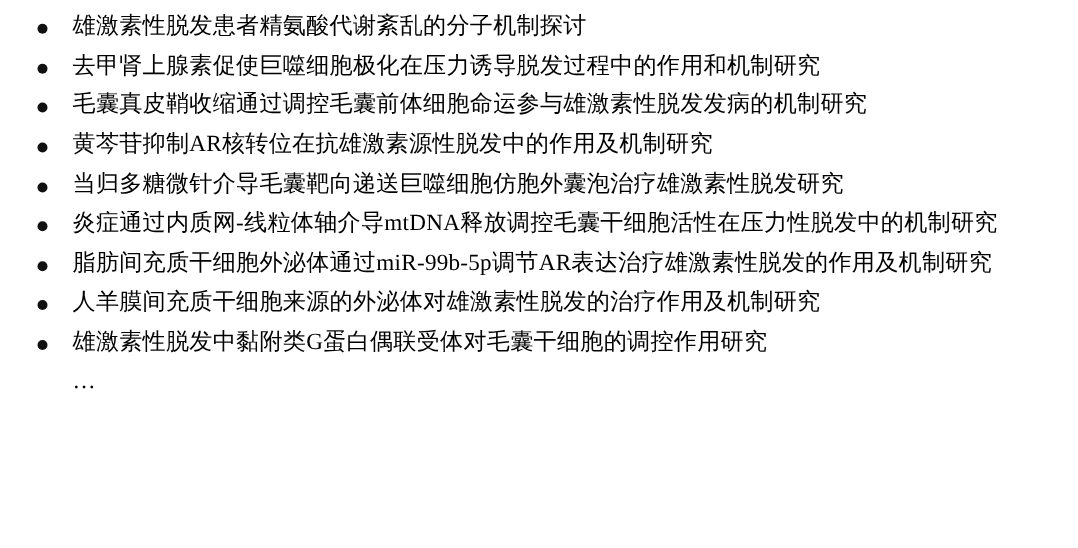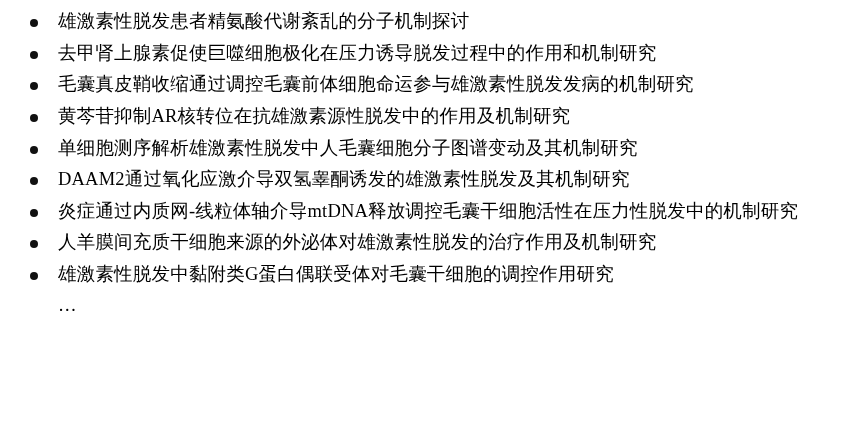--- a/index.html
+++ b/index.html
@@ -96,33 +96,33 @@
     <li class="list-item">
       <span class="bullet">
           <span class="dot"></span>
         </span>
       <span class="item-text">黄芩苷抑制AR核转位在抗雄激素源性脱发中的作用及机制研究</span>
     </li>
     <li class="list-item">
       <span class="bullet">
           <span class="dot"></span>
         </span>
-      <span class="item-text">单细胞测序解析雄激素性脱发中人毛囊细胞分子图谱变动及其机制研究</span>
-    </li>
-    <li class="list-item">
-      <span class="bullet">
-          <span class="dot"></span>
-        </span>
-      <span class="item-text">DAAM2通过氧化应激介导双氢睾酮诱发的雄激素性脱发及其机制研究</span>
+      <span class="item-text">当归多糖微针介导毛囊靶向递送巨噬细胞仿胞外囊泡治疗雄激素性脱发研究</span>
     </li>
     <li class="list-item">
       <span class="bullet">
           <span class="dot"></span>
         </span>
       <span class="item-text">炎症通过内质网-线粒体轴介导mtDNA释放调控毛囊干细胞活性在压力性脱发中的机制研究</span>
+    </li>
+    <li class="list-item">
+      <span class="bullet">
+          <span class="dot"></span>
+        </span>
+      <span class="item-text">脂肪间充质干细胞外泌体通过miR-99b-5p调节AR表达治疗雄激素性脱发的作用及机制研究</span>
     </li>
     <li class="list-item">
       <span class="bullet">
           <span class="dot"></span>
         </span>
       <span class="item-text">人羊膜间充质干细胞来源的外泌体对雄激素性脱发的治疗作用及机制研究</span>
     </li>
     <li class="list-item">
       <span class="bullet">
           <span class="dot"></span>

